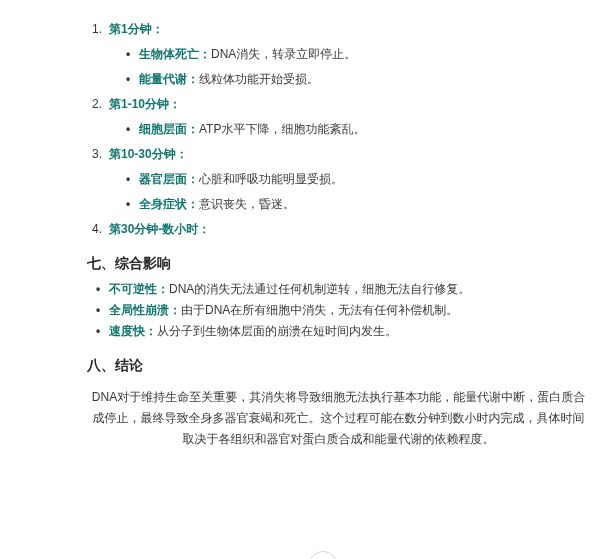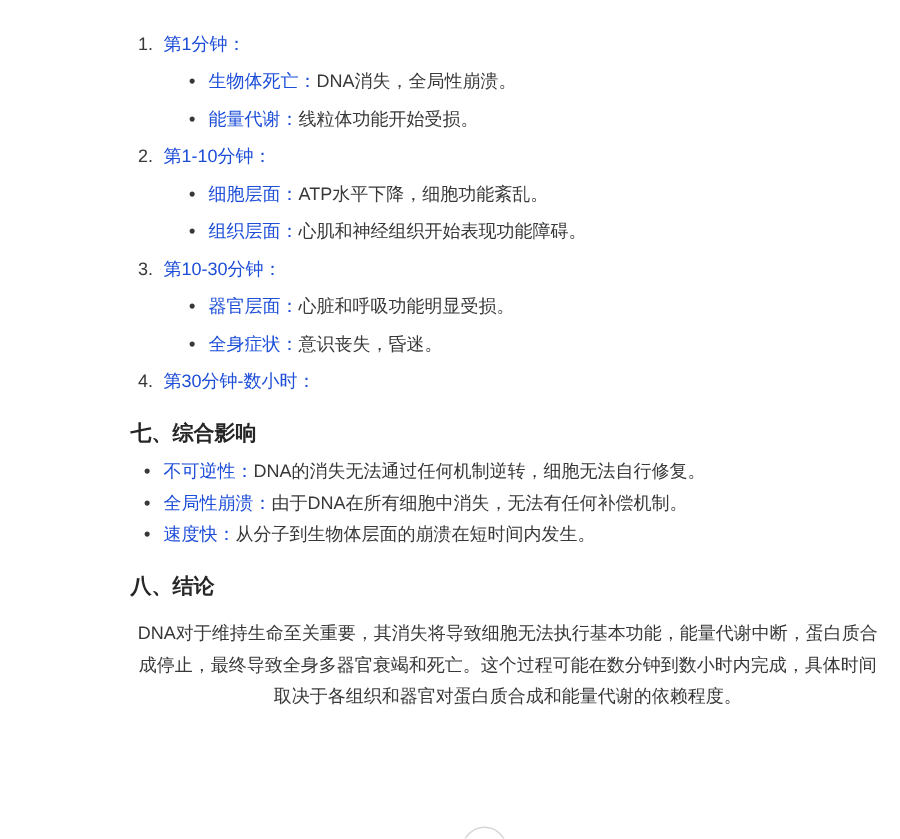--- a/index.html
+++ b/index.html
@@ -19,21 +19,21 @@
     padding-top: 19px;
   }
   h3 {
     font-size: 14px;
     line-height: 20px;
     font-weight: 700;
     color: #262626;
     margin: 14px 0 6px 0;
   }
   h3.first { margin-top: 0; }
-  strong { color: #1d4ed8; font-weight: 400; }
+  strong { color: #0f766e; font-weight: 700; }
 
   
   .olist { margin: 0 0 0 22px; padding: 0; }
   .oli { position: relative; margin: 0 0 5px 0; }
   .onum {
     position: absolute; left: -17px; top: 0;
     line-height: 20px; color: #383838;
   }
   .oti { display: block; line-height: 20px; }
 
@@ -68,31 +68,30 @@
 
 <div class="content">
 
 
   <div class="olist">
 
     <div class="oli">
       <span class="onum">1.</span>
       <strong class="oti">第1分钟：</strong>
       <ul class="blist">
-        <li><strong>生物体死亡：</strong><span>DNA消失，全局性崩溃。</span></li>
+        <li><strong>生物体死亡：</strong><span>DNA消失，转录立即停止。</span></li>
         <li><strong>能量代谢：</strong><span>线粒体功能开始受损。</span></li>
       </ul>
     </div>
 
     <div class="oli">
       <span class="onum">2.</span>
       <strong class="oti">第1-10分钟：</strong>
       <ul class="blist">
         <li><strong>细胞层面：</strong><span>ATP水平下降，细胞功能紊乱。</span></li>
-        <li><strong>组织层面：</strong><span>心肌和神经组织开始表现功能障碍。</span></li>
       </ul>
     </div>
 
     <div class="oli">
       <span class="onum">3.</span>
       <strong class="oti">第10-30分钟：</strong>
       <ul class="blist">
         <li><strong>器官层面：</strong><span>心脏和呼吸功能明显受损。</span></li>
         <li><strong>全身症状：</strong><span>意识丧失，昏迷。</span></li>
       </ul>

